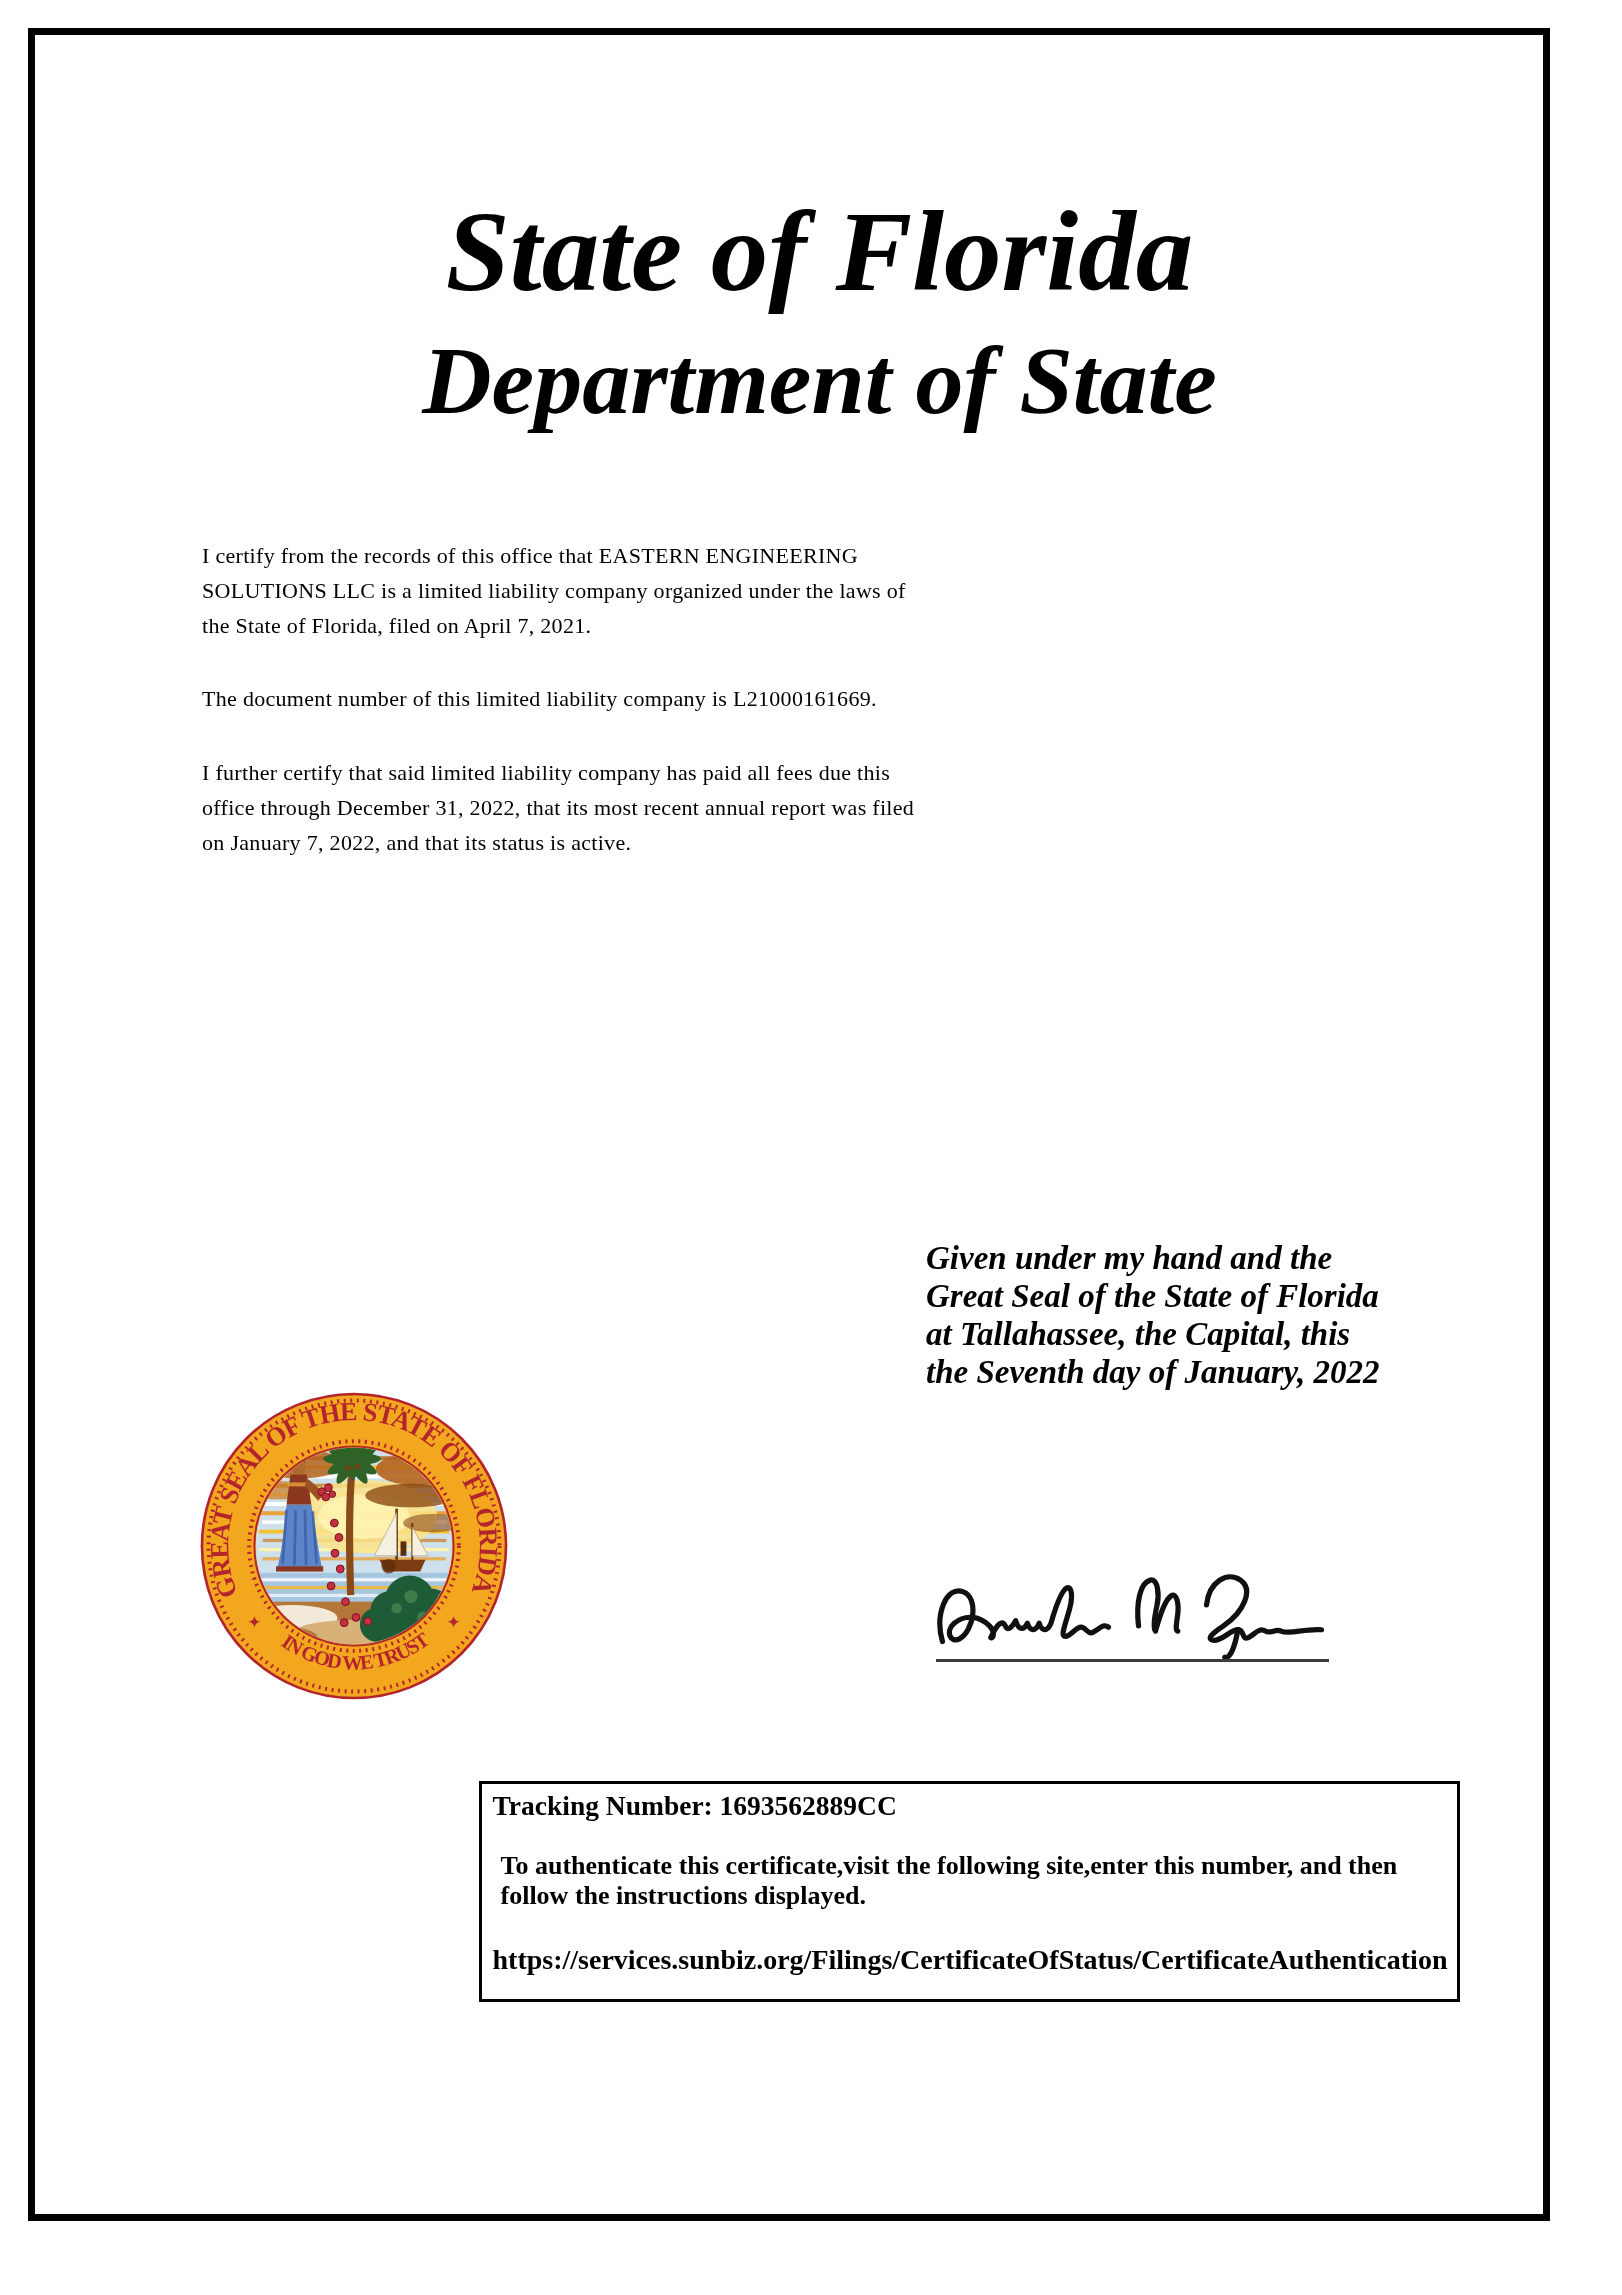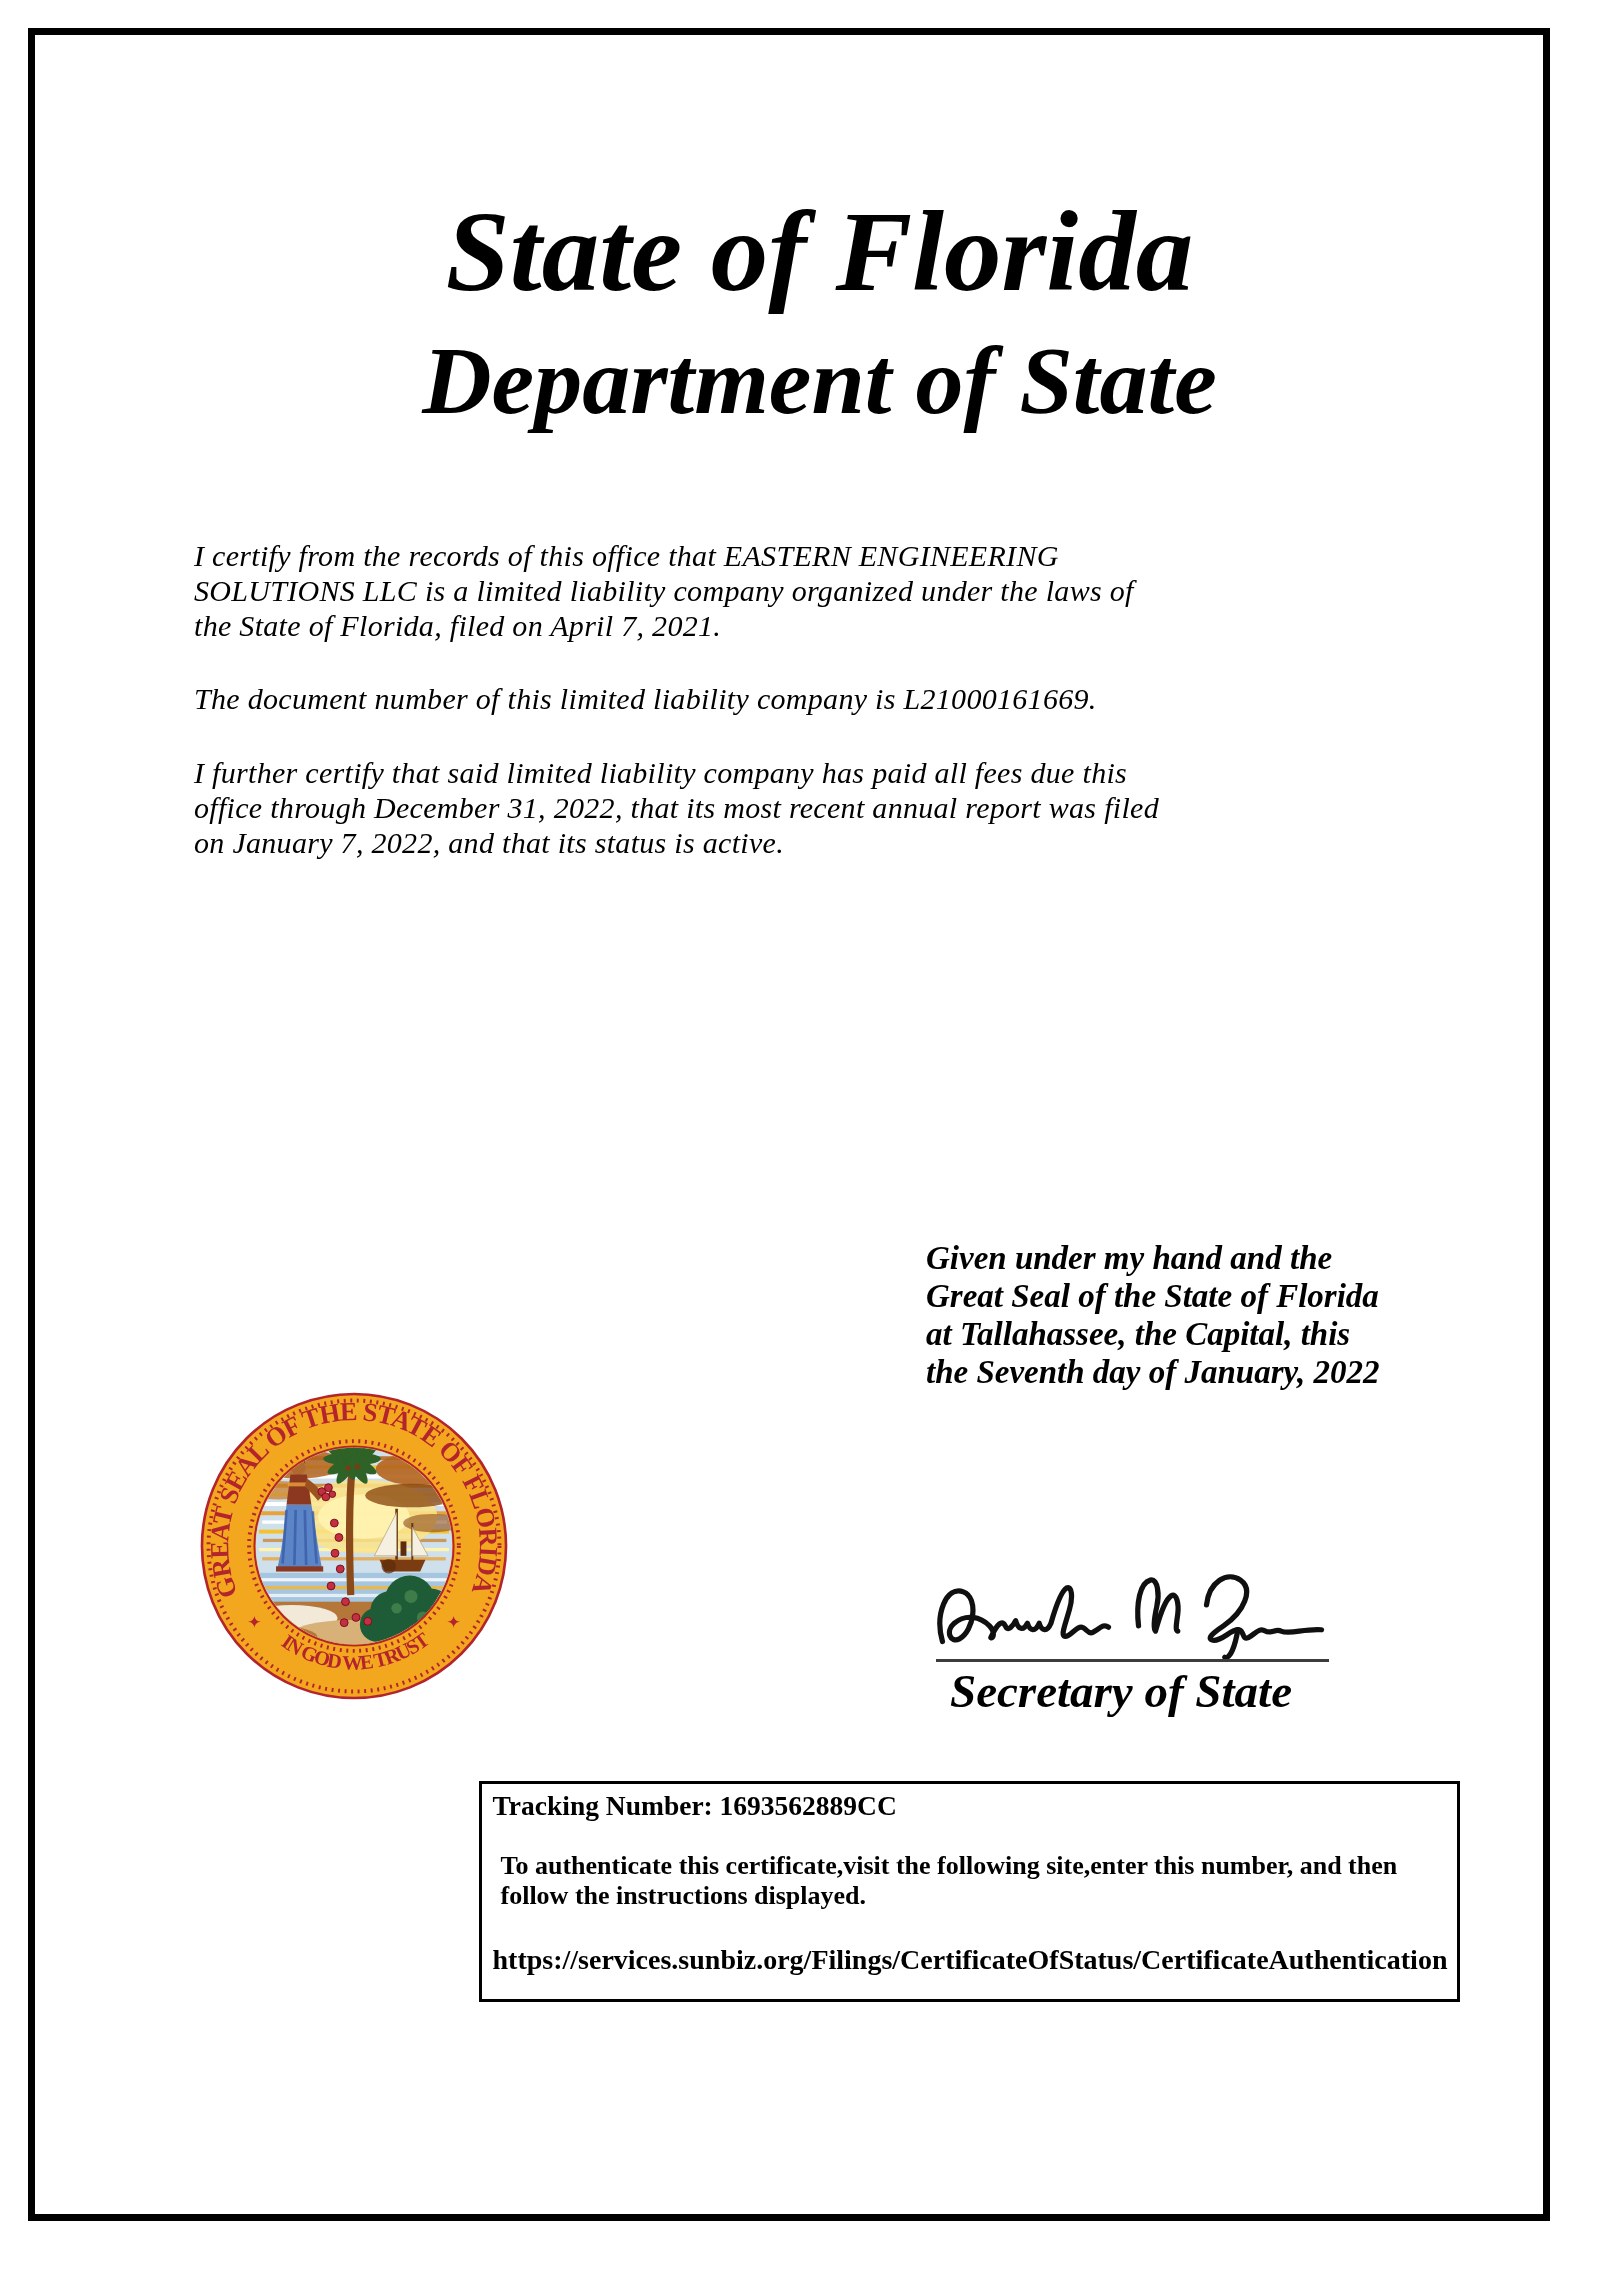--- a/index.html
+++ b/index.html
@@ -23,25 +23,24 @@
     left:193px;width:1253px;
     text-align:center;
     font-weight:bold;font-style:italic;
     line-height:1.12;
     white-space:nowrap;
   }
   .title1{top:188px;font-size:115px;}
   .title2{top:327px;font-size:96px;}
   .body-par{
     position:absolute;
-    left:194px;width:1243px;
-    font-size:30px;line-height:35px;
+    left:202px;width:1243px;
+    font-size:22px;line-height:35px;
     white-space:pre-line;
     letter-spacing:0.3px;
-    font-style:italic;
   }
   .par1{top:538px;}
   .par2{top:681px;}
   .par3{top:755px;}
   .attestation{
     position:absolute;
     left:882px;top:1239px;width:497px;
     font-size:33px;line-height:38px;
     font-weight:bold;font-style:italic;
     white-space:pre-line;
@@ -248,21 +247,20 @@
 
   <svg class="signature-scrawl" viewBox="0 0 612 168">
     <g fill="none" stroke="#101010" stroke-width="8" stroke-linecap="round" stroke-linejoin="round">
       <path d="M16,120 C4,78 22,34 48,44 C72,53 64,104 42,116 C28,123 20,104 34,92 C52,77 74,82 88,96 C97,105 94,116 90,114 C100,92 108,86 112,96 C116,106 124,96 128,88 C132,102 140,104 146,92 C150,104 158,106 164,92 C168,104 176,106 182,92 C186,78 196,44 206,38 C214,34 216,52 210,72 C204,94 196,112 204,112 C212,112 220,98 228,98 C236,98 238,110 246,106 C256,101 262,92 270,98"></path>
       <path d="M316,96 C312,62 318,30 334,26 C346,23 348,50 344,66 C340,84 338,100 342,104 C346,90 354,58 366,50 C374,45 378,62 376,78 C374,92 372,104 376,104"></path>
       <path d="M420,64 C424,28 452,12 472,26 C492,40 478,74 446,96 C428,108 420,116 430,118 C444,120 458,100 470,102 C478,104 474,118 484,114 C494,109 500,98 510,104 C518,109 526,100 534,104 C548,110 568,100 596,102"></path>
       <path d="M468,102 C464,126 456,148 448,144"></path>
     </g>
   </svg>
   <div class="sig-line"></div>
-  <div class="sig-title">Secretary of State</div>
 
   <div class="tracking-box">
     <div class="tracking-number">Tracking Number: 1693562889CC</div>
     <div class="tracking-instructions">To authenticate this certificate,visit the following site,enter this number, and then
 follow the instructions displayed.</div>
     <div class="tracking-url">https://services.sunbiz.org/Filings/CertificateOfStatus/CertificateAuthentication</div>
   </div>
 
 </div>
 

